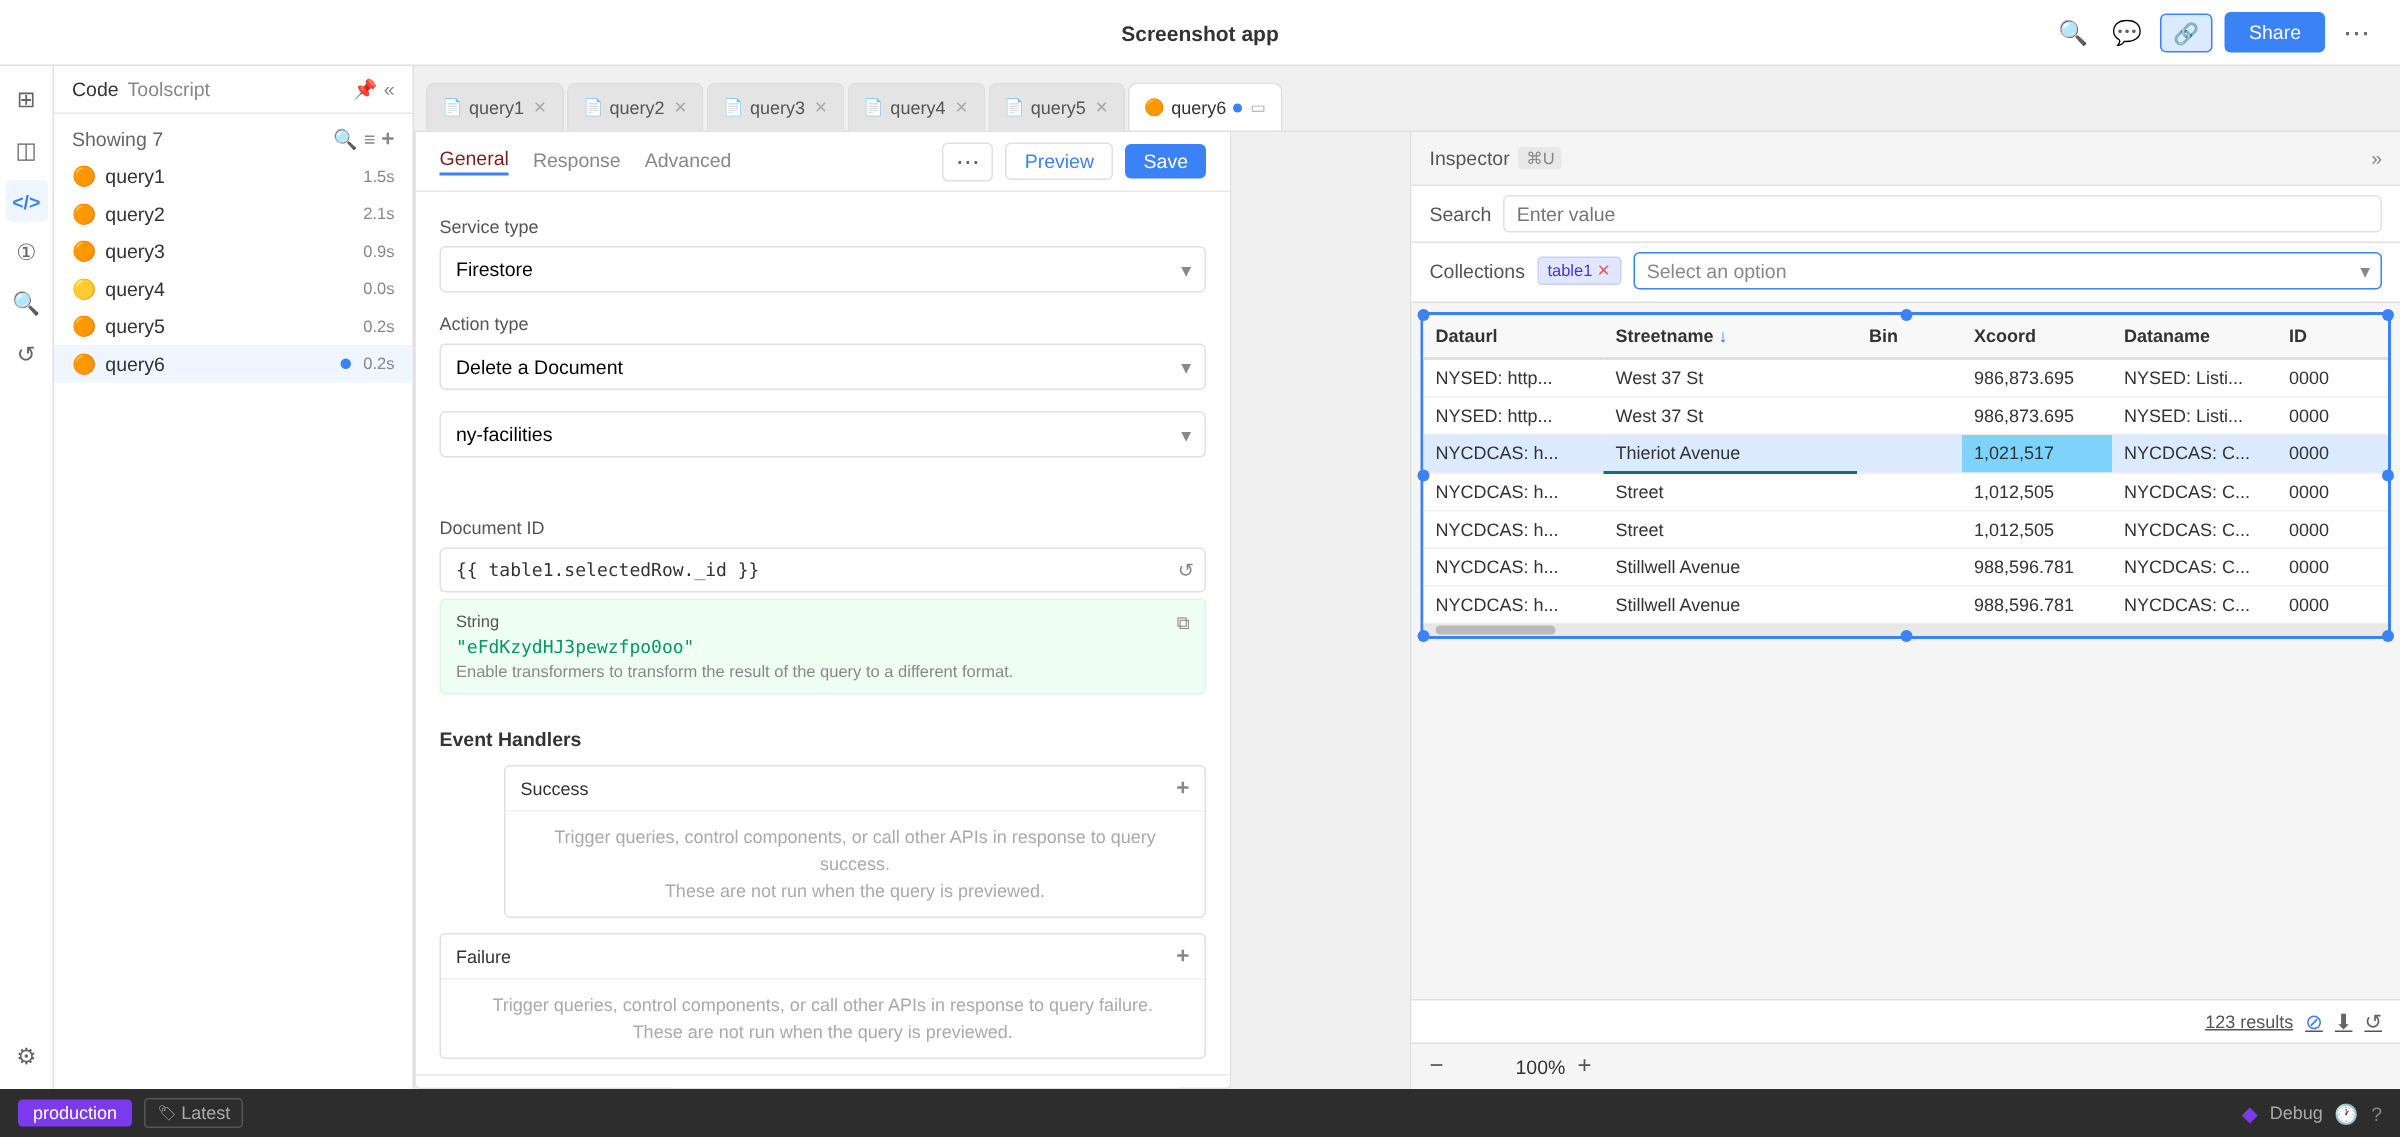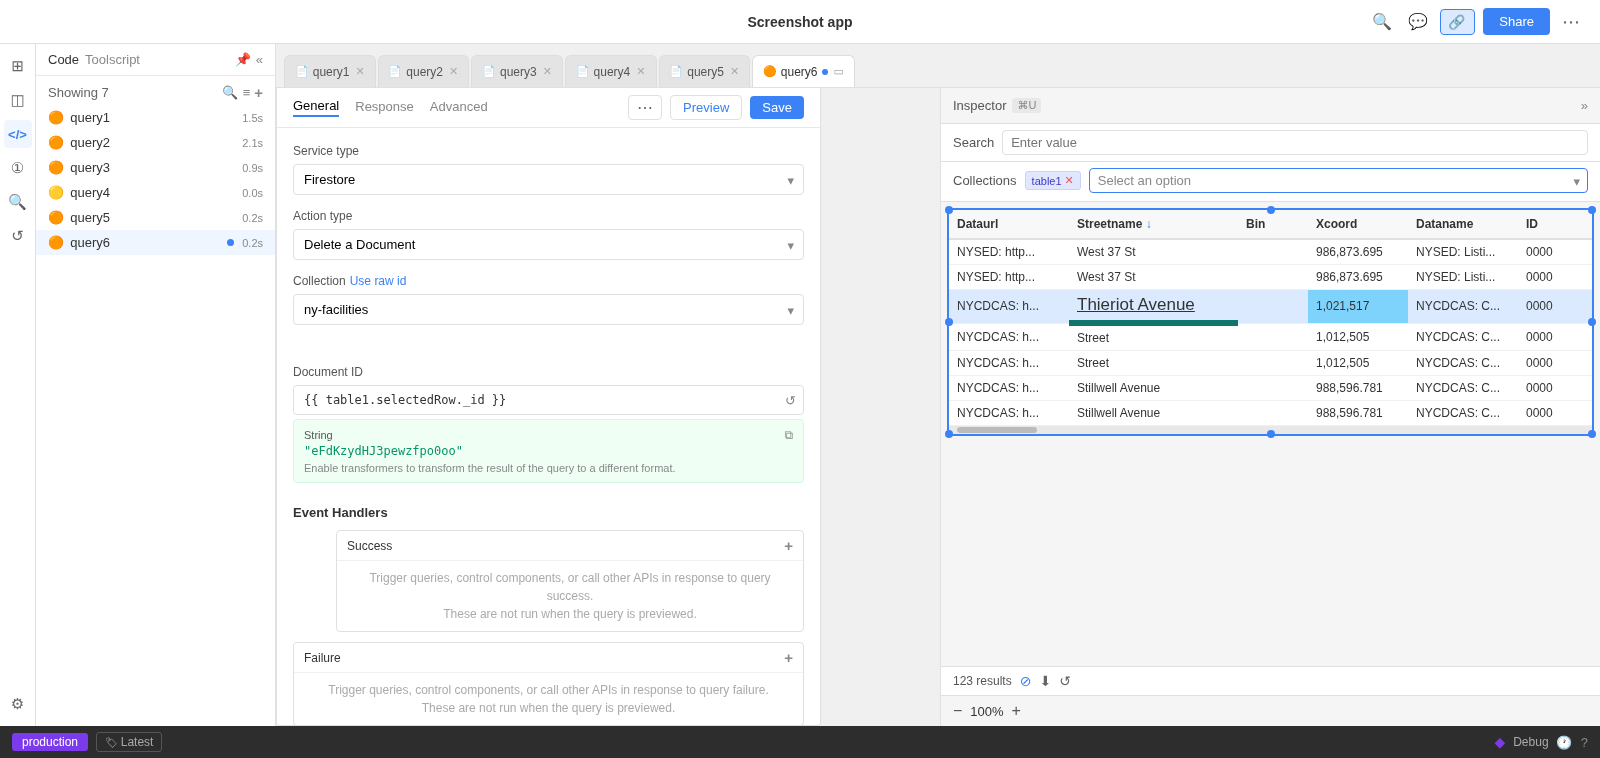--- a/index.html
+++ b/index.html
@@ -121,21 +121,21 @@
         <span style="width:6px; height:6px; background:#3b82f6; border-radius:50%; display:inline-block;"></span>
         <span style="font-size:11px; color:#aaa; margin-left:2px; cursor:pointer;">▭</span>
       </div>
     </div>
 
     <div style="flex:1; display:flex; overflow:hidden; position:relative;">
 
       <div style="position:absolute; left:0; top:0; width:545px; background:#fff; border:1px solid #e0e0e0; border-radius:0 0 4px 4px; z-index:10; height:100%; overflow-y:auto; border-top:none;">
 
         <div style="display:flex; align-items:center; border-bottom:1px solid #e8e8e8; padding:0 16px; height:40px; gap:16px;">
-          <span style="font-size:13px; cursor:pointer; color:#000000; font-weight:500; padding-bottom:2px; border-bottom:2px solid #3b82f6;">General</span>
+          <span style="font-size:13px; cursor:pointer; color:#7f1d1d; font-weight:500; padding-bottom:2px; border-bottom:2px solid #3b82f6;">General</span>
           <span style="font-size:13px; cursor:pointer; color:#888; padding-bottom:2px;">Response</span>
           <span style="font-size:13px; cursor:pointer; color:#888; padding-bottom:2px;text-align:center;">Advanced</span>
           <div style="margin-left:auto; display:flex; gap:8px; align-items:center;">
             <button style="background:none; border:1px solid #e0e0e0; border-radius:4px; cursor:pointer; color:#666; font-size:16px; padding:2px 8px;">⋯</button>
             <button style="background:none; border:1px solid #e0e0e0; border-radius:4px; padding:4px 12px; font-size:13px; cursor:pointer; color:#3b82f6;">Preview</button>
             <button style="background:#3b82f6; color:white; border:none; border-radius:4px; padding:4px 12px; font-size:13px; cursor:pointer; font-weight:500;">Save</button>
           </div>
         </div>
 
         <div style="padding:16px;">
@@ -154,24 +154,20 @@
             <div style="font-size:12px; color:#555; margin-bottom:6px; font-weight:500;">Action type</div>
             <div style="position:relative;">
               <select style="width:100%; border:1px solid #e0e0e0; border-radius:4px; padding:7px 10px; font-size:13px; background:#fff; appearance:none; cursor:pointer;">
                 <option>Delete a Document</option>
               </select>
               <span style="position:absolute; right:10px; top:50%; transform:translateY(-50%); color:#888; pointer-events:none;">▾</span>
             </div>
           </div>
 
           <div style="margin-bottom:14px;">
-            <div style="display:flex; align-items:center; gap:4px; margin-bottom:6px;">
-              <span style="font-size:12px; color:#555; font-weight:500;">Collection</span>
-              <span style="font-size:12px; color:#3b82f6; cursor:pointer;">Use raw id</span>
-            </div>
             <div style="position:relative;">
               <select style="width:100%; border:1px solid #e0e0e0; border-radius:4px; padding:7px 10px; font-size:13px; background:#fff; appearance:none; cursor:pointer;">
                 <option>ny-facilities</option>
               </select>
               <span style="position:absolute; right:10px; top:50%; transform:translateY(-50%); color:#888; pointer-events:none;">▾</span>
             </div>
           </div>
 
           <div style="margin-bottom:6px;">
             <div style="font-size:12px; color:#555; margin-bottom:6px; font-weight:500;margin-top:40px;">Document ID</div>
@@ -291,21 +287,21 @@
                   <td style="padding:5px 8px; border-bottom:1px solid #f0f0f0; font-size:12px; overflow:hidden; text-overflow:ellipsis;">NYSED: http...</td>
                   <td style="padding:5px 8px; border-bottom:1px solid #f0f0f0; font-size:12px;">West 37 St</td>
                   <td style="padding:5px 8px; border-bottom:1px solid #f0f0f0; font-size:12px;"></td>
                   <td style="padding:5px 8px; border-bottom:1px solid #f0f0f0; font-size:12px;">986,873.695</td>
                   <td style="padding:5px 8px; border-bottom:1px solid #f0f0f0; font-size:12px; overflow:hidden; text-overflow:ellipsis;">NYSED: Listi...</td>
                   <td style="padding:5px 8px; border-bottom:1px solid #f0f0f0; font-size:12px;">0000</td>
                   <td style="border-bottom:1px solid #f0f0f0;"></td>
                 </tr>
                 <tr style="background:#dbeafe;">
                   <td style="padding:5px 8px; border-bottom:1px solid #f0f0f0; font-size:12px; overflow:hidden; text-overflow:ellipsis; background:#dbeafe;">NYCDCAS: h...</td>
-                  <td style="padding:5px 8px; border-bottom:6px solid #0f766e; font-size:17px; background:#dbeafe;text-decoration:underline;">Thieriot Avenue</td>
+                  <td style="padding:5px 8px; border-bottom:2px solid #0f766e; font-size:12px; background:#dbeafe;">Thieriot Avenue</td>
                   <td style="padding:5px 8px; border-bottom:1px solid #f0f0f0; font-size:12px; background:#dbeafe;"></td>
                   <td style="padding:5px 8px; border-bottom:1px solid #f0f0f0; font-size:12px; background:#7dd3fc;">1,021,517</td>
                   <td style="padding:5px 8px; border-bottom:1px solid #f0f0f0; font-size:12px; background:#dbeafe; overflow:hidden; text-overflow:ellipsis;">NYCDCAS: C...</td>
                   <td style="padding:5px 8px; border-bottom:1px solid #f0f0f0; font-size:12px; background:#dbeafe;">0000</td>
                   <td style="border-bottom:1px solid #f0f0f0; background:#dbeafe;"></td>
                 </tr>
                 <tr>
                   <td style="padding:5px 8px; border-bottom:1px solid #f0f0f0; font-size:12px; overflow:hidden; text-overflow:ellipsis;">NYCDCAS: h...</td>
                   <td style="padding:5px 8px; border-bottom:1px solid #f0f0f0; font-size:12px;">Street</td>
                   <td style="padding:5px 8px; border-bottom:1px solid #f0f0f0; font-size:12px;"></td>
@@ -343,30 +339,30 @@
                 </tr>
               </tbody>
             </table>
 
             <div style="height:8px; background:#e8e8e8; display:flex; align-items:center;">
               <div style="width:80px; height:6px; background:#bbb; border-radius:3px; margin-left:8px;"></div>
             </div>
           </div>
         </div>
 
-        <div style="background:#fff; border-top:1px solid #e0e0e0; padding:6px 12px; display:flex; align-items:center; justify-content:flex-start; gap:8px; font-size:12px; color:#555;">
+        <div style="background:#fff; border-top:1px solid #e0e0e0; padding:6px 12px; display:flex; align-items:center; justify-content:flex-end; gap:8px; font-size:12px; color:#555;text-decoration:underline;">
           <span>123 results</span>
           <button style="background:none; border:none; cursor:pointer; color:#3b82f6; font-size:14px;">⊘</button>
           <button style="background:none; border:none; cursor:pointer; color:#666; font-size:14px;">⬇</button>
           <button style="background:none; border:none; cursor:pointer; color:#666; font-size:14px;">↺</button>
         </div>
 
         <div style="display:flex; align-items:center; gap:8px; padding:6px 12px; background:#f5f5f5; border-top:1px solid #e0e0e0;">
           <button style="background:none; border:none; cursor:pointer; font-size:16px; color:#555;">−</button>
-          <span style="font-size:13px; color:#333; font-weight:500;">100%</span>
+          <span style="font-size:13px; color:#333; font-weight:500;margin-left:40px;">100%</span>
           <button style="background:none; border:none; cursor:pointer; font-size:16px; color:#555;">+</button>
         </div>
       </div>
     </div>
   </div>
 </div>
 
 <div style="height:32px; background:#2d2d2d; display:flex; align-items:center; padding:0 12px; gap:8px;">
   <button style="background:#7c3aed; color:white; padding:2px 10px; border-radius:3px; font-size:12px; cursor:pointer; border:none;">production</button>
   <button style="background:none; border:1px solid #555; color:#aaa; padding:2px 8px; border-radius:3px; font-size:12px; cursor:pointer; display:flex; align-items:center; gap:3px;">

